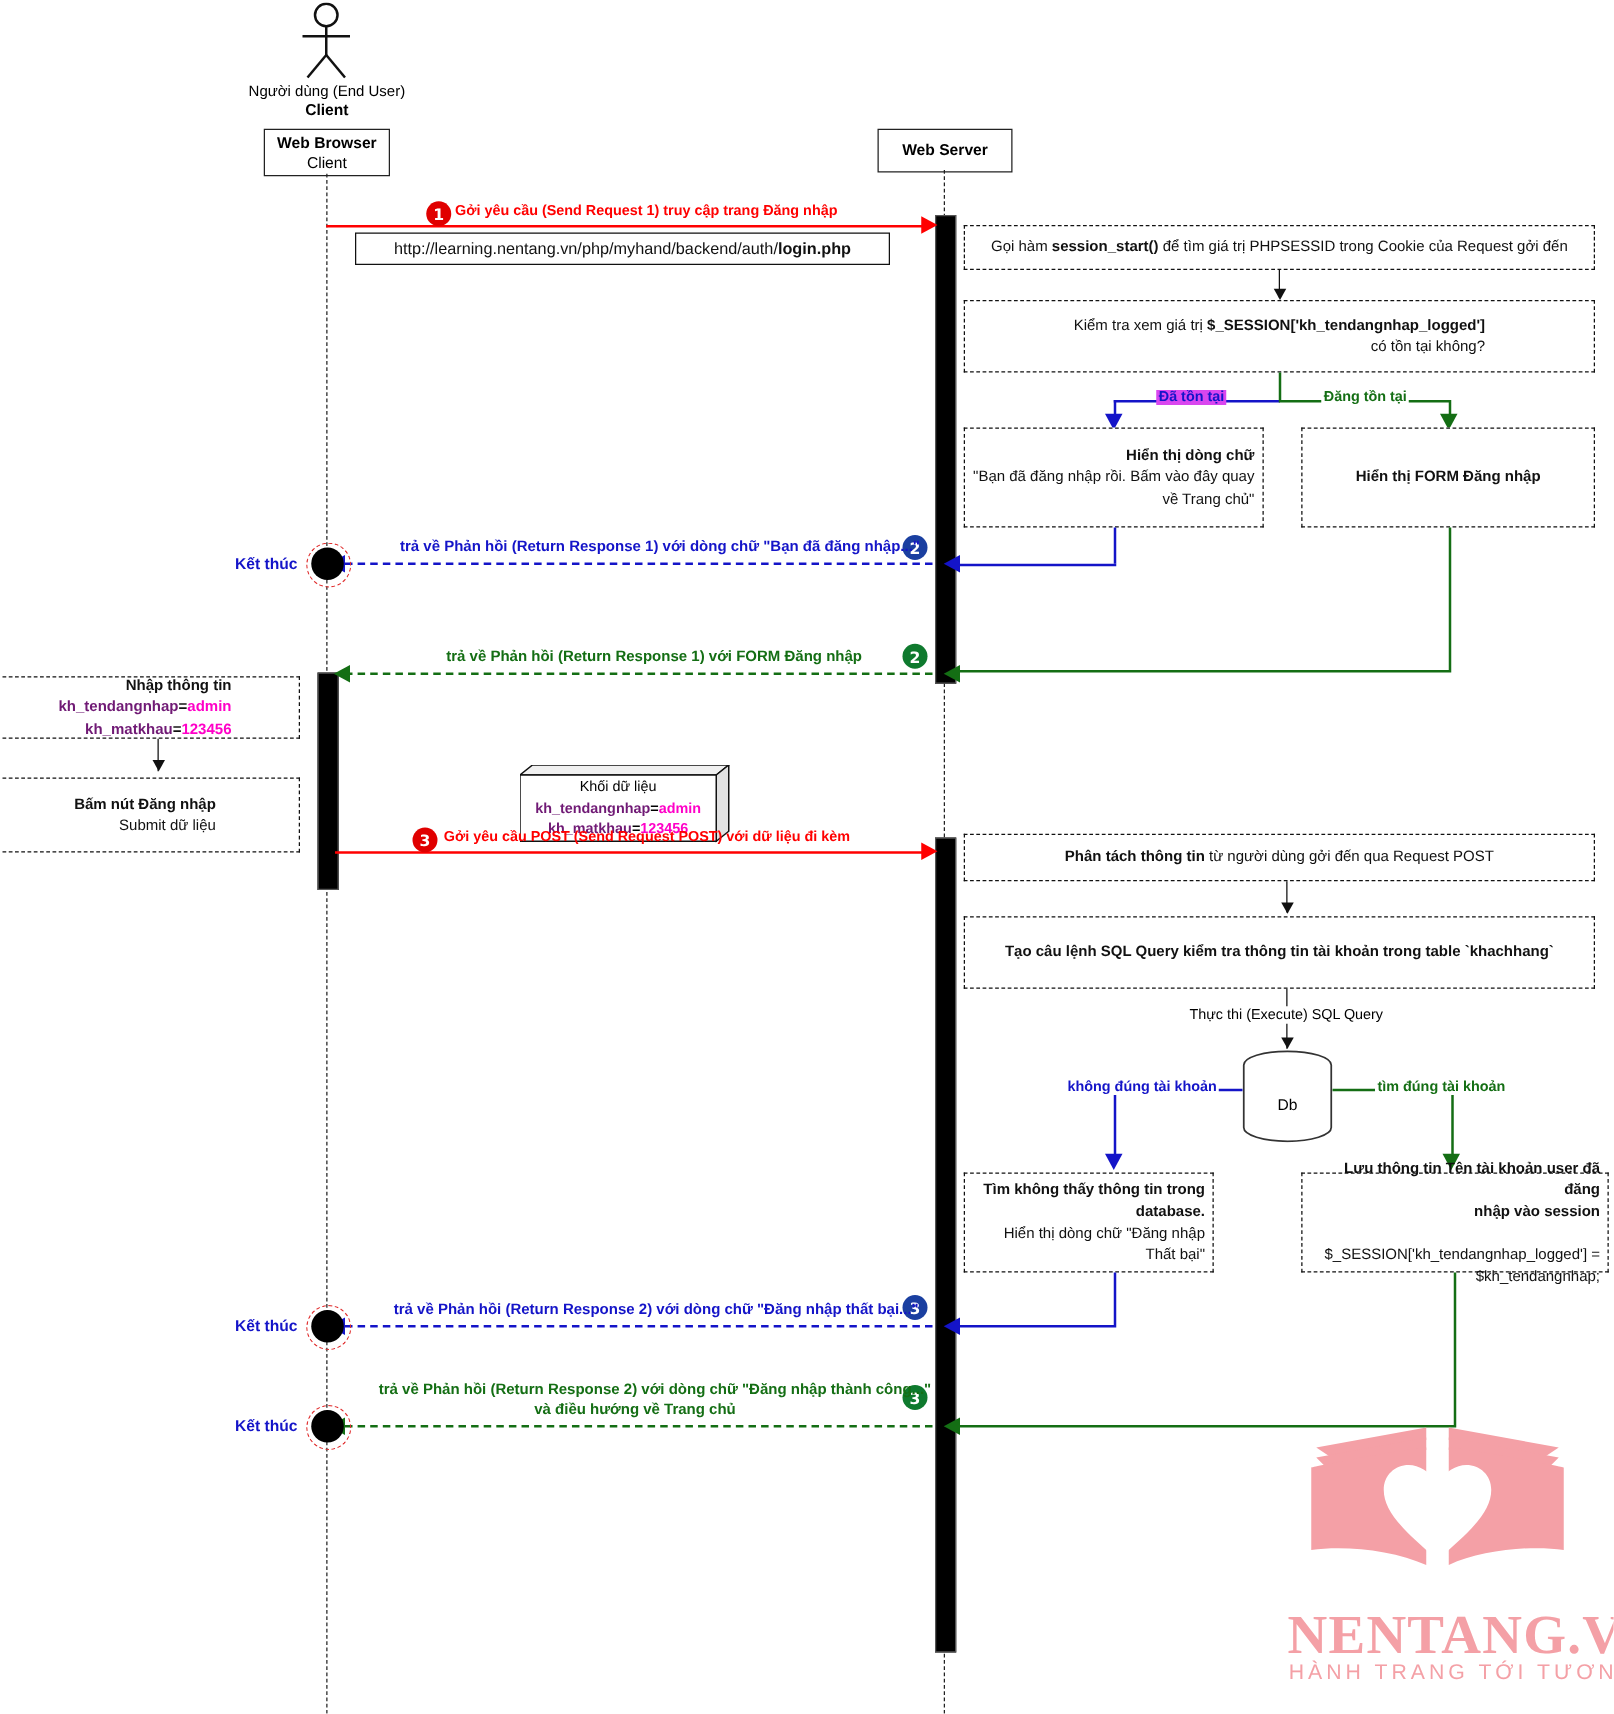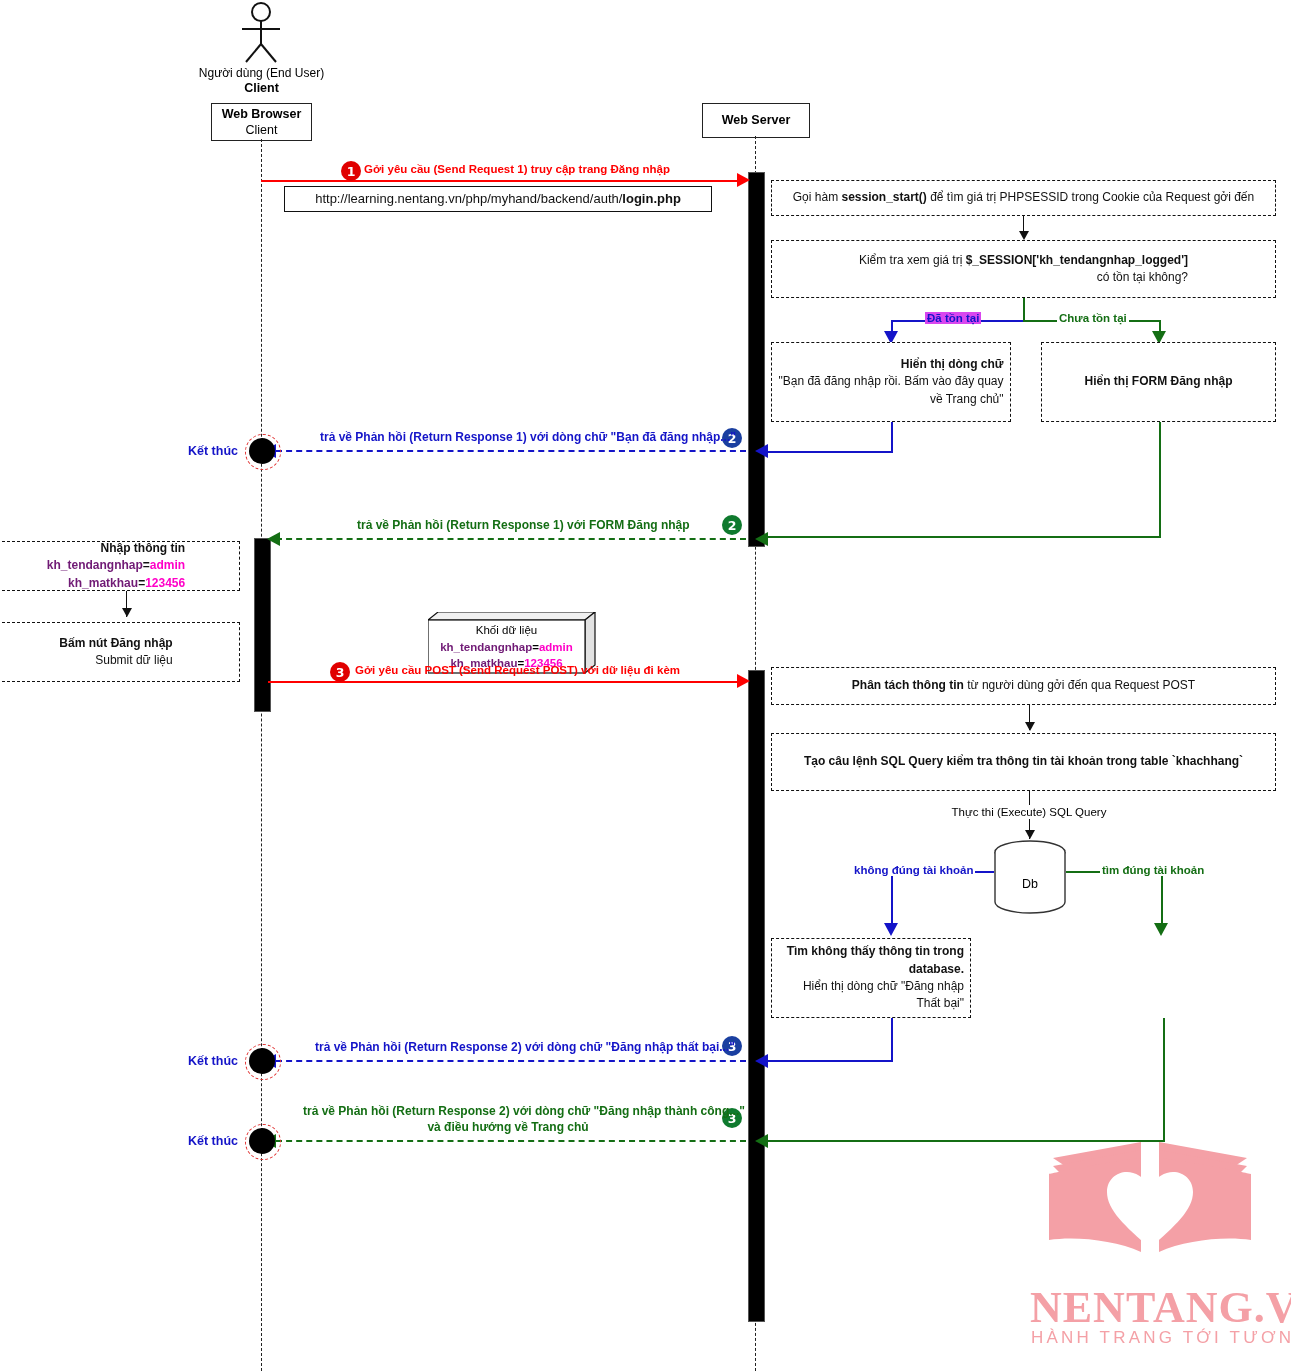--- a/index.html
+++ b/index.html
@@ -145,21 +145,21 @@
   <div class="vline vgreen" style="left:1023px;top:298px;height:22px;"></div>
 
   <div class="hline solidblue" style="left:891px;top:320px;width:133px;"></div>
   <div class="vline vblue" style="left:891px;top:320px;height:18px;"></div>
   <div class="arrow ar-down-blue" style="left:884px;top:331px;"></div>
   <div class="lbl-blue" style="position:absolute;left:925px;top:312px;background:#d946ef;padding:0 2px;">Đã tồn tại</div>
 
   <div class="hline solidgreen" style="left:1023px;top:320px;width:137px;"></div>
   <div class="vline vgreen" style="left:1159px;top:320px;height:18px;"></div>
   <div class="arrow ar-down-green" style="left:1152px;top:331px;"></div>
-  <div class="lbl-green" style="position:absolute;left:1057px;top:312px;background:#fff;padding:0 2px;">Chưa tồn tại</div>
+  <div class="lbl-green" style="position:absolute;left:1057px;top:312px;background:#fff;padding:0 2px;">Đăng tồn tại</div>
 
   <div class="dbox" style="left:771px;top:342px;width:240px;height:80px;">
     <span>
       <span class="bold">Hiển thị dòng chữ</span><br>
       <span>"Bạn đã đăng nhập rồi. Bấm vào đây quay</span><br>
       <span>về Trang chủ"</span>
     </span>
   </div>
   <div class="dbox" style="left:1041px;top:342px;width:235px;height:80px;">
     <span class="bold">Hiển thị FORM Đăng nhập</span>
@@ -198,21 +198,21 @@
   <div class="vline vblack" style="left:126px;top:591px;height:26px;"></div>
   <div class="arrow ar-down-black" style="left:122px;top:608px;"></div>
 
   <div class="dbox" style="left:-8px;top:622px;width:248px;height:60px;">
     <span>
       <span class="bold">Bấm nút Đăng nhập</span><br>
       <span>Submit dữ liệu</span>
     </span>
   </div>
 
-  <div class="datablock" style="left:428px;top:612px;width:168px;height:45px;">
+  <div class="datablock" style="left:416px;top:612px;width:168px;height:45px;">
     <svg width="168" height="62" style="position:absolute;left:0;top:0;">
       <polygon points="0,8 10,0 167,0 157,8" fill="#f0f0f0" stroke="#111" stroke-width="1.2"></polygon>
       <polygon points="157,8 167,0 167,53 157,61" fill="#e2e2e2" stroke="#111" stroke-width="1.2"></polygon>
       <rect x="0" y="8" width="157" height="53" fill="#ffffff" stroke="#111" stroke-width="1.2"></rect>
     </svg>
     <div style="position:absolute;left:0;top:10px;width:157px;text-align:center;font-size:11.5px;line-height:1.45;">
       <div>Khối dữ liệu</div>
       <div><span class="grn">kh_tendangnhap</span><span class="bold">=</span><span class="mag">admin</span></div>
       <div><span class="grn">kh_matkhau</span><span class="bold">=</span><span class="mag">123456</span></div>
     </div>
@@ -253,20 +253,28 @@
   <div class="vline vgreen" style="left:1161px;top:871px;height:59px;"></div>
   <div class="arrow ar-down-green" style="left:1154px;top:923px;"></div>
   <div class="lbl-green" style="position:absolute;left:1100px;top:864px;background:#fff;padding:0 2px;">tìm đúng tài khoản</div>
 
   <div class="dbox" style="left:771px;top:938px;width:200px;height:80px;">
     <span>
       <span class="bold">Tìm không thấy thông tin trong database.</span><br>
       <span>Hiển thị dòng chữ "Đăng nhập Thất bại"</span>
     </span>
   </div>
+  <div class="dbox" style="left:1041px;top:938px;width:246px;height:80px;">
+    <span>
+      <span class="bold">Lưu thông tin Tên tài khoản user đã đăng</span><br>
+      <span class="bold">nhập vào session</span><br><br>
+      <span>$_SESSION['kh_tendangnhap_logged'] =</span><br>
+      <span>$kh_tendangnhap;</span>
+    </span>
+  </div>
 
   <div class="vline vblue" style="left:891px;top:1018px;height:42px;"></div>
   <div class="hline solidblue" style="left:763px;top:1060px;width:130px;"></div>
 
   <div class="vline vgreen" style="left:1163px;top:1018px;height:122px;"></div>
   <div class="hline solidgreen" style="left:763px;top:1140px;width:402px;"></div>
 
   <div class="hline dashblue" style="left:276px;top:1060px;width:470px;"></div>
   <div class="arrow ar-left-blue" style="left:263px;top:1054px;"></div>
   <div class="arrow ar-left-blue" style="left:755px;top:1054px;"></div>

